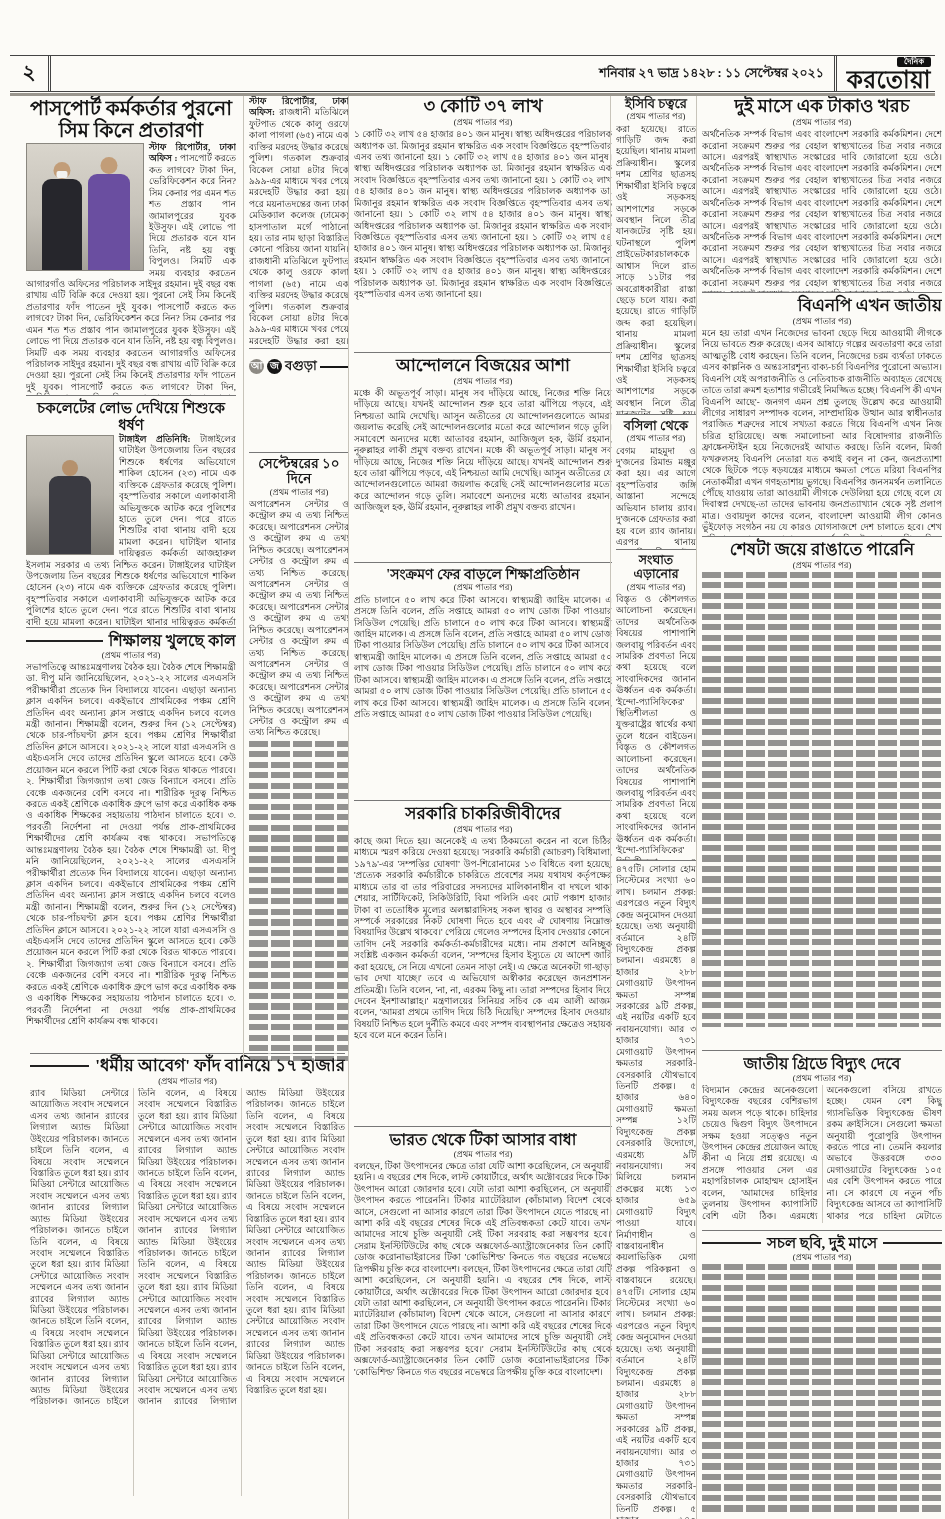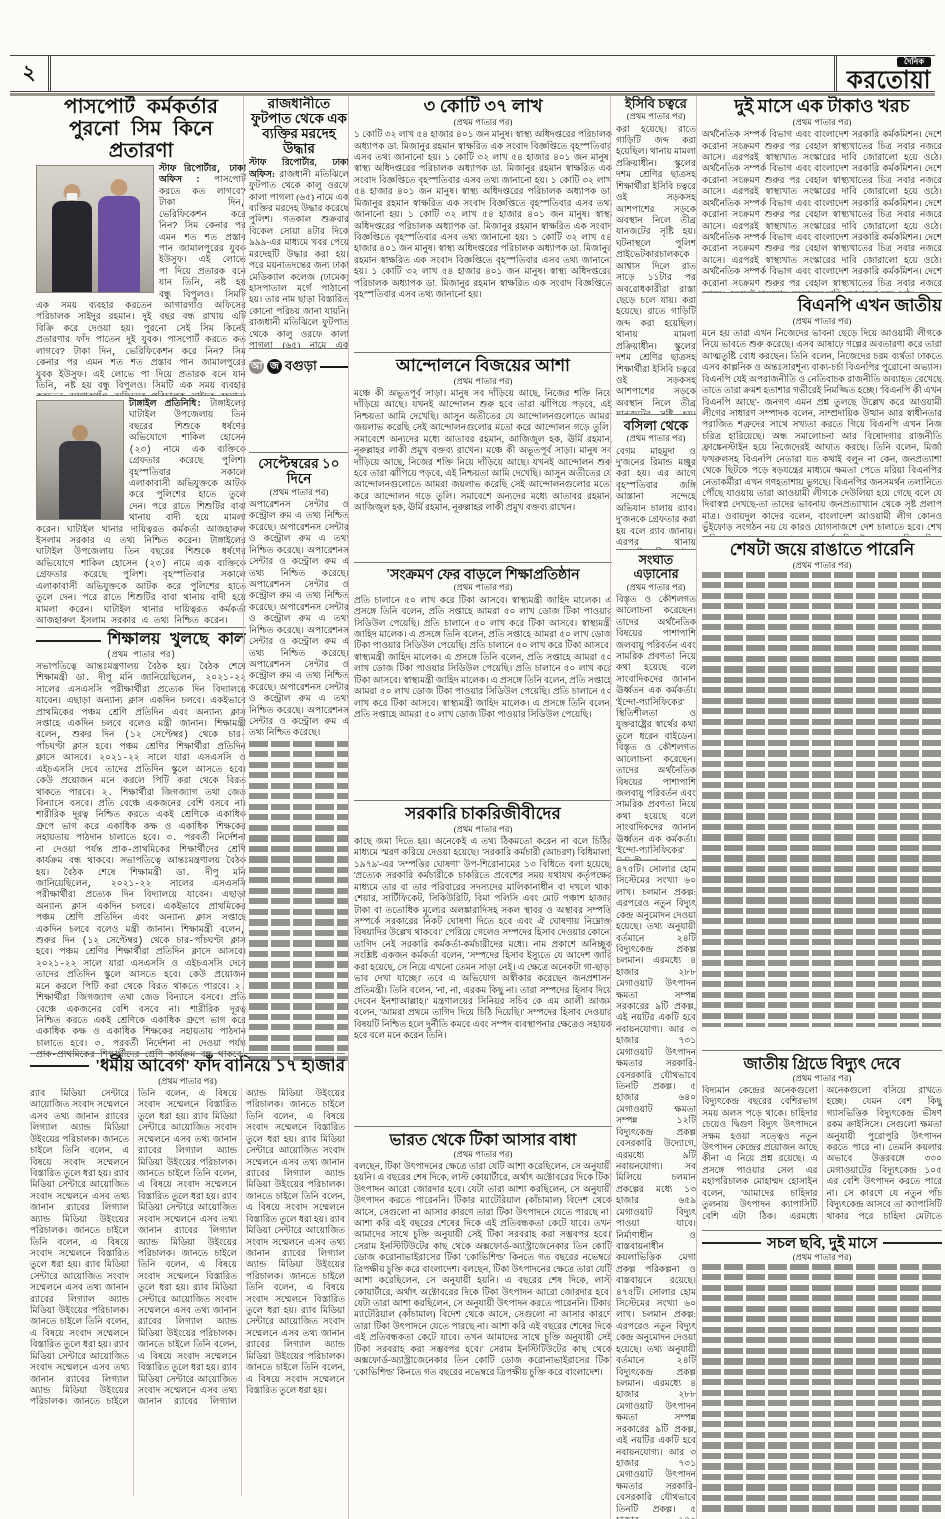--- a/index.html
+++ b/index.html
@@ -55,47 +55,49 @@
   .cols2{columns:2;column-gap:9px;column-rule:1px solid #ccc8bf;}
 </style>
 </head>
 <body>
 
 <div id="page">
 
   <div class="hdr">
     <div class="pagenum">২</div>
     <div class="hdr-space"></div>
+    <div class="dateline">শনিবার ২৭ ভাদ্র ১৪২৮ : ১১ সেপ্টেম্বর ২০২১</div>
     <div class="mast">
       <span class="mast-small">দৈনিক</span>
       <span class="mast-big">করতোয়া</span>
     </div>
   </div>
   <div class="hdr-band"></div>
 
-  <div class="stack" style="left:36px;width:210px;font-family:Liberation Mono, monospace;">
+  <div class="stack" style="left:26px;width:210px;">
 
     <article class="art" style="height:299px;">
       <h2 class="hl" style="font-size:20px;">পাসপোর্ট কর্মকর্তার পুরনো সিম কিনে প্রতারণা</h2>
       <p class="body">
         <span class="photo ph1">
           <span class="person" style="left:13%;width:34%;height:72%;background:#26262c;">
             <span class="head" style="top:-17px;width:17px;height:17px;"></span>
             <span class="mask" style="top:-8px;width:11px;height:7px;"></span>
           </span>
           <span class="person" style="left:53%;width:36%;height:76%;background:#6a4ea0;">
             <span class="head" style="top:-17px;width:17px;height:17px;"></span>
           </span>
         </span>
         <b class="by">স্টাফ রিপোর্টার, ঢাকা অফিস :</b>
         <span>পাসপোর্ট করতে কত লাগবে? টাকা দিন, ভেরিফিকেশন করে নিন? সিম কেনার পর এমন শত শত প্রস্তাব পান জামালপুরের যুবক ইউসুফ। এই লোভে পা দিয়ে প্রতারক বনে যান তিনি, নষ্ট হয় বন্ধু বিপুলও। সিমটি এক সময় ব্যবহার করতেন আগারগাঁও অফিসের পরিচালক সাইদুর রহমান। দুই বছর বন্ধ রাখায় এটি বিক্রি করে দেওয়া হয়। পুরনো সেই সিম কিনেই প্রতারণার ফাঁদ পাতেন দুই যুবক। পাসপোর্ট করতে কত লাগবে? টাকা দিন, ভেরিফিকেশন করে নিন? সিম কেনার পর এমন শত শত প্রস্তাব পান জামালপুরের যুবক ইউসুফ। এই লোভে পা দিয়ে প্রতারক বনে যান তিনি, নষ্ট হয় বন্ধু বিপুলও। সিমটি এক সময় ব্যবহার করতেন আগারগাঁও অফিসের পরিচালক সাইদুর রহমান। দুই বছর বন্ধ রাখায় এটি বিক্রি করে দেওয়া হয়। পুরনো সেই সিম কিনেই প্রতারণার ফাঁদ পাতেন দুই যুবক। পাসপোর্ট করতে কত লাগবে? টাকা দিন, ভেরিফিকেশন করে নিন? সিম কেনার পর এমন শত শত প্রস্তাব পান জামালপুরের যুবক ইউসুফ। এই লোভে পা দিয়ে প্রতারক বনে যান তিনি, নষ্ট হয় বন্ধু বিপুলও। সিমটি এক সময় ব্যবহার করতেন আগারগাঁও অফিসের পরিচালক সাইদুর রহমান। দুই বছর বন্ধ রাখায় এটি বিক্রি করে দেওয়া হয়। পুরনো সেই সিম কিনেই প্রতারণার ফাঁদ পাতেন দুই যুবক।</span>
       </p>
     </article>
 
     <article class="art" style="height:228px;">
+      <h2 class="hl" style="font-size:15px;">চকলেটের লোভ দেখিয়ে শিশুকে ধর্ষণ</h2>
       <p class="body">
         <span class="photo ph2">
           <span class="person" style="left:26%;width:48%;height:66%;background:#3a3a41;">
             <span class="head" style="top:-16px;width:16px;height:16px;background:#b5916d;"></span>
           </span>
         </span>
         <b class="by">টাঙ্গাইল প্রতিনিধি:</b>
         <span>টাঙ্গাইলের ঘাটাইল উপজেলায় তিন বছরের শিশুকে ধর্ষণের অভিযোগে শাকিল হোসেন (২৩) নামে এক ব্যক্তিকে গ্রেফতার করেছে পুলিশ। বৃহস্পতিবার সকালে এলাকাবাসী অভিযুক্তকে আটক করে পুলিশের হাতে তুলে দেন। পরে রাতে শিশুটির বাবা থানায় বাদী হয়ে মামলা করেন। ঘাটাইল থানার দায়িত্বরত কর্মকর্তা আজহারুল ইসলাম সরকার এ তথ্য নিশ্চিত করেন। টাঙ্গাইলের ঘাটাইল উপজেলায় তিন বছরের শিশুকে ধর্ষণের অভিযোগে শাকিল হোসেন (২৩) নামে এক ব্যক্তিকে গ্রেফতার করেছে পুলিশ। বৃহস্পতিবার সকালে এলাকাবাসী অভিযুক্তকে আটক করে পুলিশের হাতে তুলে দেন। পরে রাতে শিশুটির বাবা থানায় বাদী হয়ে মামলা করেন। ঘাটাইল থানার দায়িত্বরত কর্মকর্তা আজহারুল ইসলাম সরকার এ তথ্য নিশ্চিত করেন।</span>
       </p>
     </article>
@@ -119,21 +121,20 @@
     </div>
     <div class="cont">(প্রথম পাতার পর)</div>
     <p class="body cols3" style="height:408px;overflow:hidden;">
       <span>র‍্যাব মিডিয়া সেন্টারে আয়োজিত সংবাদ সম্মেলনে এসব তথ্য জানান র‍্যাবের লিগ্যাল অ্যান্ড মিডিয়া উইংয়ের পরিচালক। জানতে চাইলে তিনি বলেন, এ বিষয়ে সংবাদ সম্মেলনে বিস্তারিত তুলে ধরা হয়। র‍্যাব মিডিয়া সেন্টারে আয়োজিত সংবাদ সম্মেলনে এসব তথ্য জানান র‍্যাবের লিগ্যাল অ্যান্ড মিডিয়া উইংয়ের পরিচালক। জানতে চাইলে তিনি বলেন, এ বিষয়ে সংবাদ সম্মেলনে বিস্তারিত তুলে ধরা হয়। র‍্যাব মিডিয়া সেন্টারে আয়োজিত সংবাদ সম্মেলনে এসব তথ্য জানান র‍্যাবের লিগ্যাল অ্যান্ড মিডিয়া উইংয়ের পরিচালক। জানতে চাইলে তিনি বলেন, এ বিষয়ে সংবাদ সম্মেলনে বিস্তারিত তুলে ধরা হয়। র‍্যাব মিডিয়া সেন্টারে আয়োজিত সংবাদ সম্মেলনে এসব তথ্য জানান র‍্যাবের লিগ্যাল অ্যান্ড মিডিয়া উইংয়ের পরিচালক। জানতে চাইলে তিনি বলেন, এ বিষয়ে সংবাদ সম্মেলনে বিস্তারিত তুলে ধরা হয়। র‍্যাব মিডিয়া সেন্টারে আয়োজিত সংবাদ সম্মেলনে এসব তথ্য জানান র‍্যাবের লিগ্যাল অ্যান্ড মিডিয়া উইংয়ের পরিচালক। জানতে চাইলে তিনি বলেন, এ বিষয়ে সংবাদ সম্মেলনে বিস্তারিত তুলে ধরা হয়। র‍্যাব মিডিয়া সেন্টারে আয়োজিত সংবাদ সম্মেলনে এসব তথ্য জানান র‍্যাবের লিগ্যাল অ্যান্ড মিডিয়া উইংয়ের পরিচালক। জানতে চাইলে তিনি বলেন, এ বিষয়ে সংবাদ সম্মেলনে বিস্তারিত তুলে ধরা হয়। র‍্যাব মিডিয়া সেন্টারে আয়োজিত সংবাদ সম্মেলনে এসব তথ্য জানান র‍্যাবের লিগ্যাল অ্যান্ড মিডিয়া উইংয়ের পরিচালক। জানতে চাইলে তিনি বলেন, এ বিষয়ে সংবাদ সম্মেলনে বিস্তারিত তুলে ধরা হয়। র‍্যাব মিডিয়া সেন্টারে আয়োজিত সংবাদ সম্মেলনে এসব তথ্য জানান র‍্যাবের লিগ্যাল অ্যান্ড মিডিয়া উইংয়ের পরিচালক। জানতে চাইলে তিনি বলেন, এ বিষয়ে সংবাদ সম্মেলনে বিস্তারিত তুলে ধরা হয়। র‍্যাব মিডিয়া সেন্টারে আয়োজিত সংবাদ সম্মেলনে এসব তথ্য জানান র‍্যাবের লিগ্যাল অ্যান্ড মিডিয়া উইংয়ের পরিচালক। জানতে চাইলে তিনি বলেন, এ বিষয়ে সংবাদ সম্মেলনে বিস্তারিত তুলে ধরা হয়। র‍্যাব মিডিয়া সেন্টারে আয়োজিত সংবাদ সম্মেলনে এসব তথ্য জানান র‍্যাবের লিগ্যাল অ্যান্ড মিডিয়া উইংয়ের পরিচালক। জানতে চাইলে তিনি বলেন, এ বিষয়ে সংবাদ সম্মেলনে বিস্তারিত তুলে ধরা হয়। র‍্যাব মিডিয়া সেন্টারে আয়োজিত সংবাদ সম্মেলনে এসব তথ্য জানান র‍্যাবের লিগ্যাল অ্যান্ড মিডিয়া উইংয়ের পরিচালক। জানতে চাইলে তিনি বলেন, এ বিষয়ে সংবাদ সম্মেলনে বিস্তারিত তুলে ধরা হয়।</span>
     </p>
   </div>
 
   <div class="stack rule-left" style="left:243px;width:100px;">
 
     <article class="art" style="height:252px;">
-      <h2 class="hl" style="font-size:13.5px;">রাজধানীতে ফুটপাত থেকে এক ব্যক্তির মরদেহ উদ্ধার</h2>
       <p class="body">
         <b class="by">স্টাফ রিপোর্টার, ঢাকা অফিস:</b>
         <span>রাজধানী মতিঝিলে ফুটপাত থেকে কালু ওরফে কালা পাগলা (৬৫) নামে এক ব্যক্তির মরদেহ উদ্ধার করেছে পুলিশ। গতকাল শুক্রবার বিকেল সোয়া ৪টার দিকে ৯৯৯-এর মাধ্যমে খবর পেয়ে মরদেহটি উদ্ধার করা হয়। পরে ময়নাতদন্তের জন্য ঢাকা মেডিক্যাল কলেজ (ঢামেক) হাসপাতাল মর্গে পাঠানো হয়। তার নাম ছাড়া বিস্তারিত কোনো পরিচয় জানা যায়নি। রাজধানী মতিঝিলে ফুটপাত থেকে কালু ওরফে কালা পাগলা (৬৫) নামে এক ব্যক্তির মরদেহ উদ্ধার করেছে পুলিশ। গতকাল শুক্রবার বিকেল সোয়া ৪টার দিকে ৯৯৯-এর মাধ্যমে খবর পেয়ে মরদেহটি উদ্ধার করা হয়। পরে ময়নাতদন্তের জন্য ঢাকা মেডিক্যাল কলেজ (ঢামেক) হাসপাতাল মর্গে পাঠানো হয়। তার নাম ছাড়া বিস্তারিত কোনো পরিচয় জানা যায়নি।</span>
       </p>
     </article>
 
     <article class="art" style="height:100px;">
       <div class="ajrow">
         <span class="ajc ajc1">আ</span>
         <span class="ajc ajc2">জ</span>

